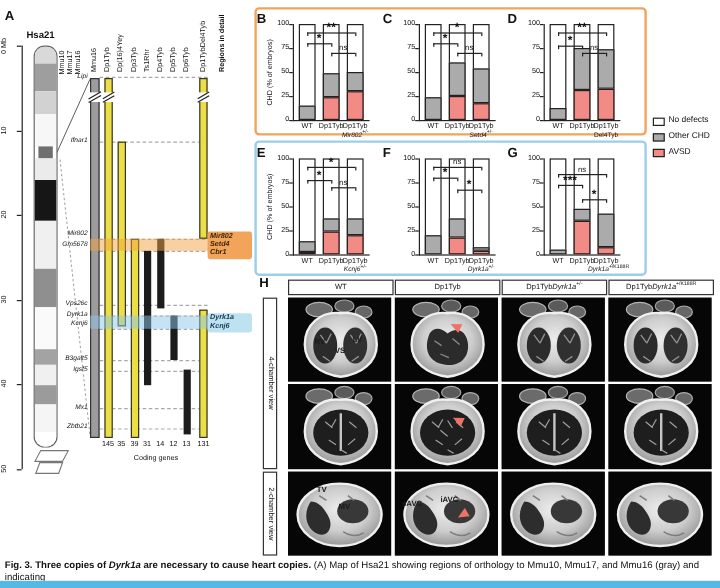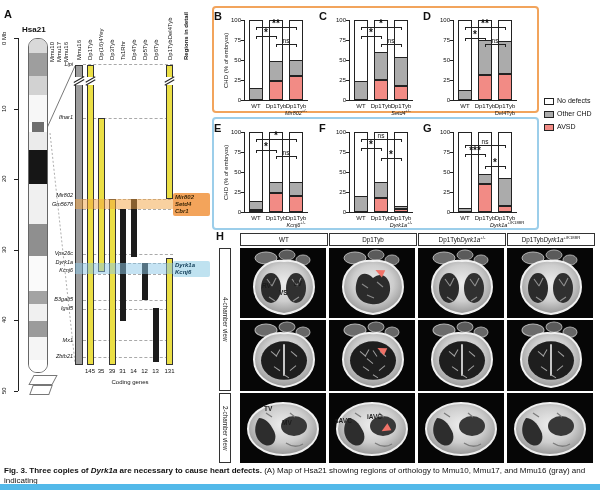--- a/index.html
+++ b/index.html
@@ -71,21 +71,21 @@
   <svg width="0" height="0" style="position:absolute">
     <defs>
       <radialGradient id="hgrad" cx="50%" cy="42%" r="62%">
         <stop offset="0%" stop-color="#ededed"></stop>
         <stop offset="55%" stop-color="#cdcdcd"></stop>
         <stop offset="100%" stop-color="#8d8d8d"></stop>
       </radialGradient>
     </defs>
   </svg>
 
-  <div class="caption"><b>Fig. 3. Three copies of </b><b><i>Dyrk1a</i></b><b> are necessary to cause heart defects. </b><span>(A) Map of Hsa21 showing regions of orthology to Mmu10, Mmu17, and Mmu16 (gray) and indicating</span></div>
+  <div class="caption"><b>Fig. 3. Three copies of </b><b><i>Dyrk1a</i></b><b> are necessary to cause heart copies. </b><span>(A) Map of Hsa21 showing regions of orthology to Mmu10, Mmu17, and Mmu16 (gray) and indicating</span></div>
 
   <div class="strip" style="background: rgb(83, 185, 233);"></div>
 <div style="position: absolute; left: 0px; top: 0px; width: 212px; height: 470px;">
       <div class="pletter" style="left: 4px; top: 8px;"><span>A</span></div>
       <div class="hsa" style="left: 22px; top: 25px;"><span>Hsa21</span></div>
       <div class="axline" style="left: 18px; top: 38px; width: 1px; height: 353px;"></div>
       <div class="tick" style="left: 14px; top: 38px; width: 4px; height: 1px;"></div>
       <div class="vlab" style="left: 1px; top: 26px; height: 24px;">0 Mb</div>
       <div class="tick" style="left: 14px; top: 108.5px; width: 4px; height: 1px;"></div>
       <div class="vlab" style="left: 1px; top: 96.5px; height: 24px;">10</div>

